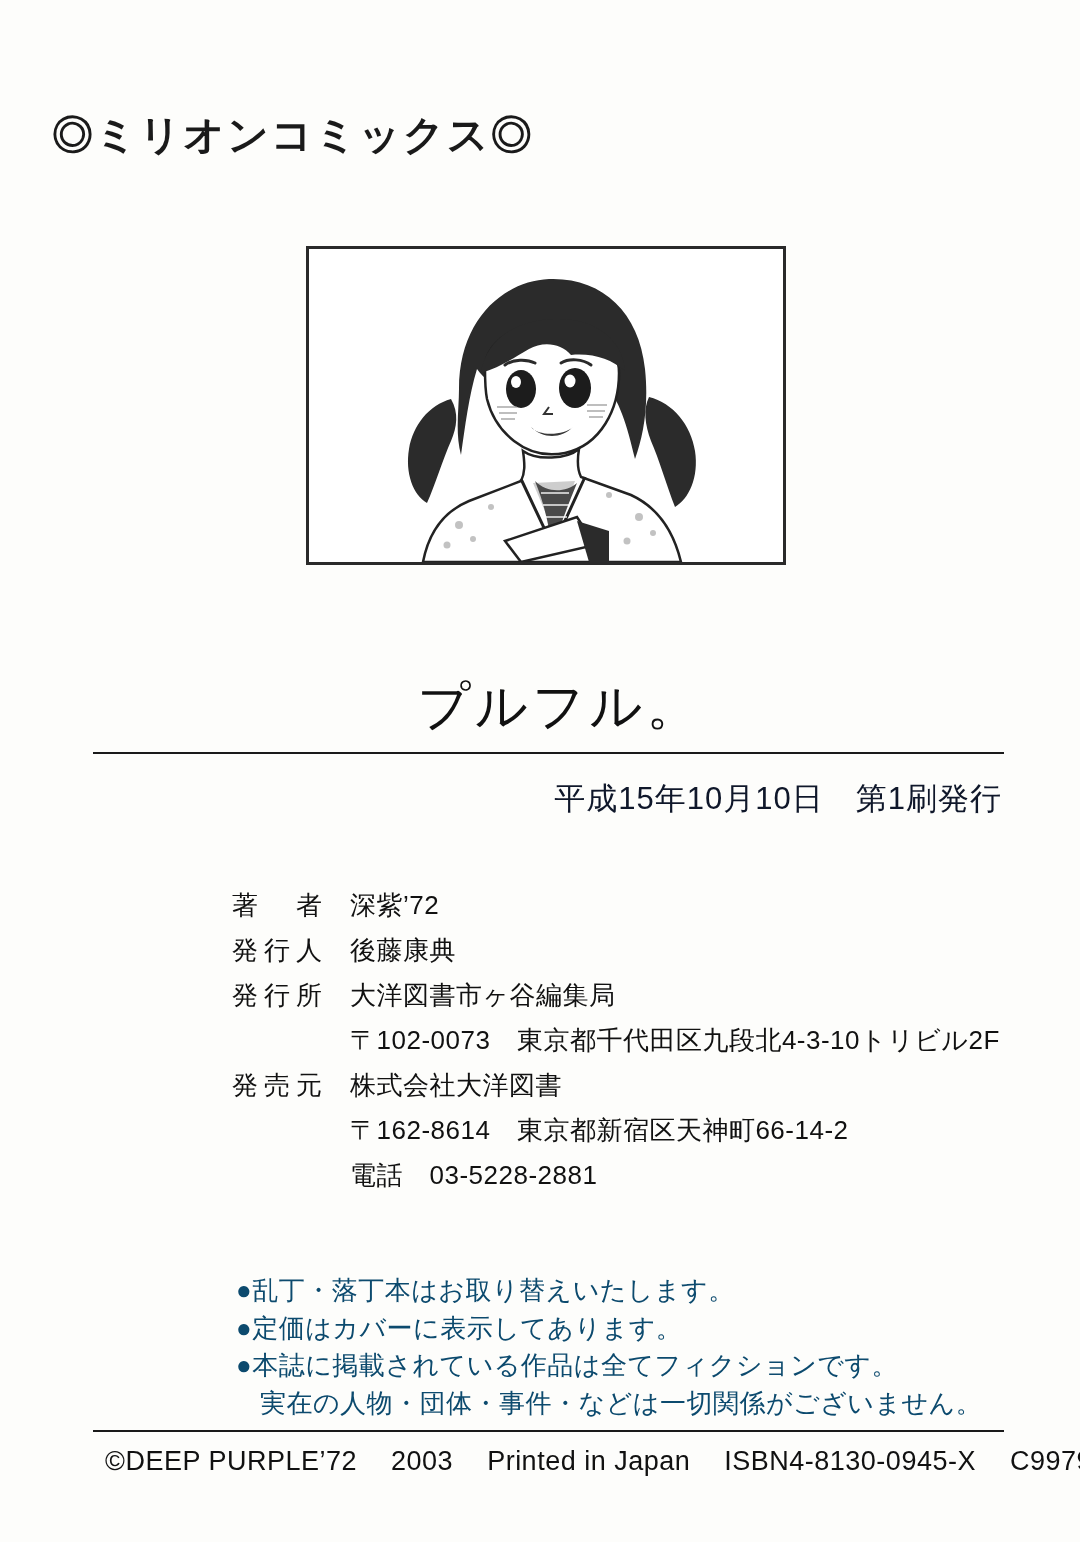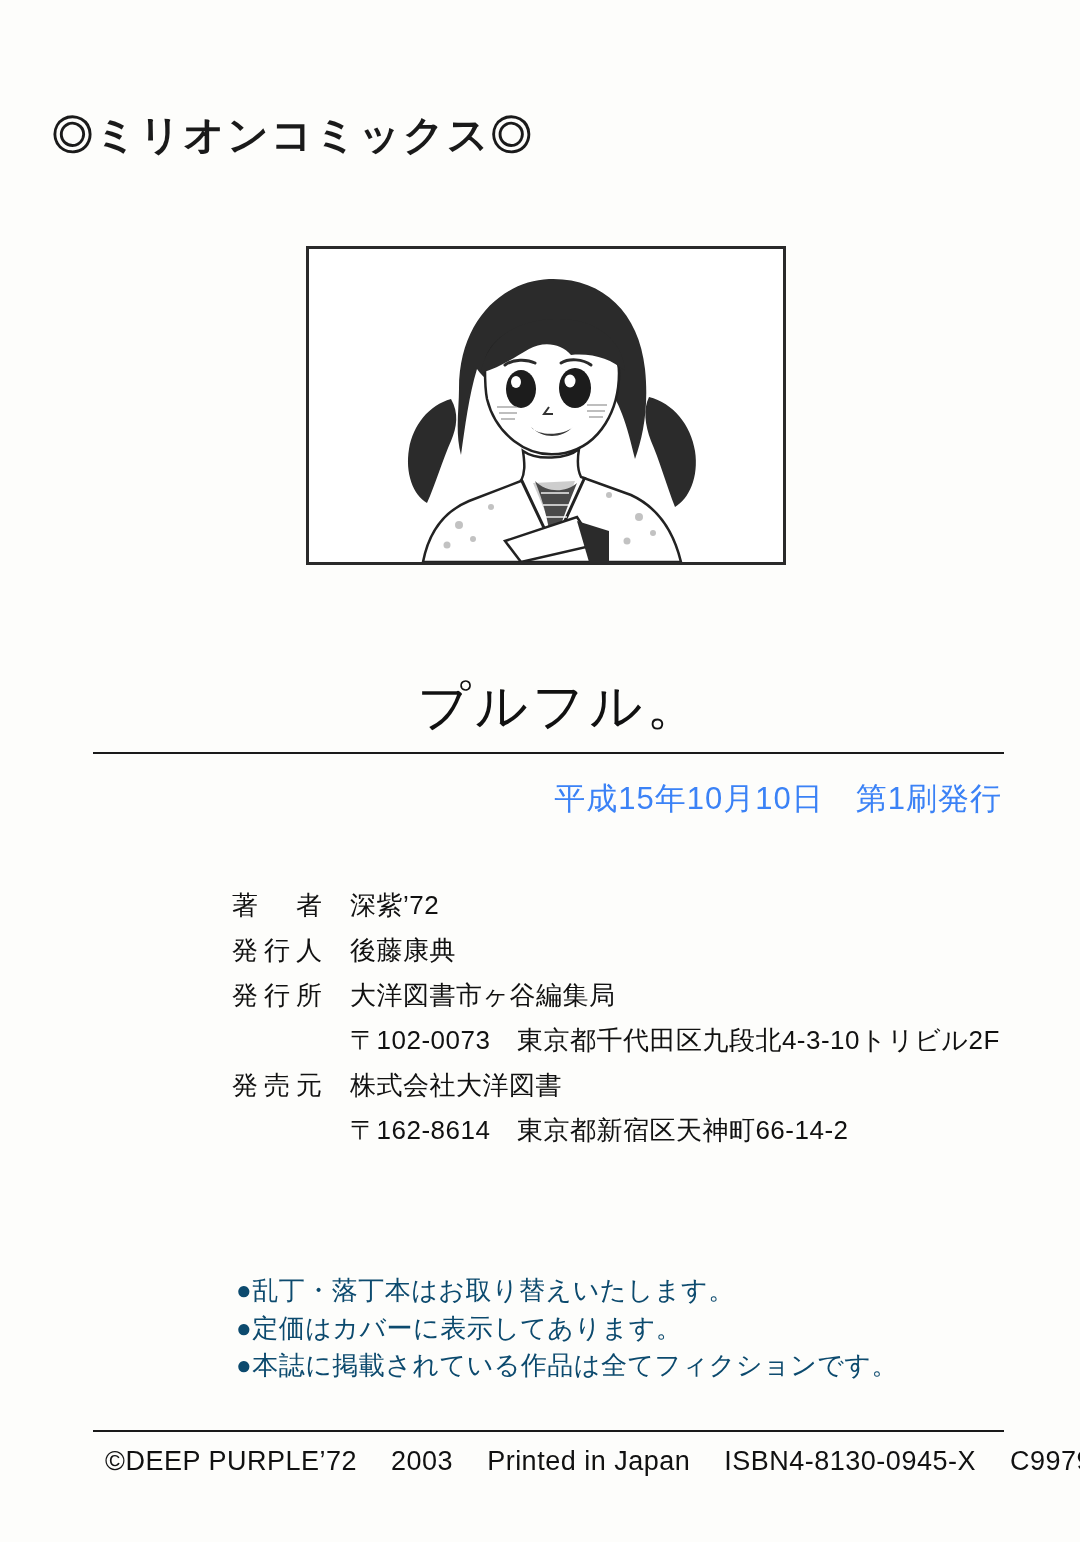--- a/index.html
+++ b/index.html
@@ -69,21 +69,21 @@
   }
   .rule-top { top: 752px; }
   .rule-bottom { top: 1430px; }
 
   .pubdate {
     position: absolute;
     right: 78px;
     top: 778px;
     font-size: 31px;
     letter-spacing: 1px;
-    color: #3b82f6;
+    color: #0f172a;
     white-space: nowrap;
   }
 
   
   .colophon {
     position: absolute;
     left: 232px;
     top: 892px;
     font-size: 26px;
     line-height: 1.0;
@@ -218,26 +218,31 @@
       <div class="value">〒102-0073　東京都千代田区九段北4-3-10トリビル2F</div>
     </div>
     <div class="row">
       <div class="label">発売元</div>
       <div class="value">株式会社大洋図書</div>
     </div>
     <div class="row indented">
       <div class="label">発売元</div>
       <div class="value">〒162-8614　東京都新宿区天神町66-14-2</div>
     </div>
+    <div class="row indented">
+      <div class="label">発売元</div>
+      <div class="value">電話　03-5228-2881</div>
+    </div>
   </div>
 
   <div class="notes">
     <div class="note">●乱丁・落丁本はお取り替えいたします。</div>
     <div class="note">●定価はカバーに表示してあります。</div>
     <div class="note">●本誌に掲載されている作品は全てフィクションです。</div>
+    <div class="subnote">実在の人物・団体・事件・などは一切関係がございません。</div>
   </div>
 
   <div class="rule rule-bottom"></div>
 
   <div class="footer">
     <span>©DEEP PURPLE’72</span>
     <span>2003</span>
     <span>Printed in Japan</span>
     <span>ISBN4-8130-0945-X</span>
     <span>C9979</span>

